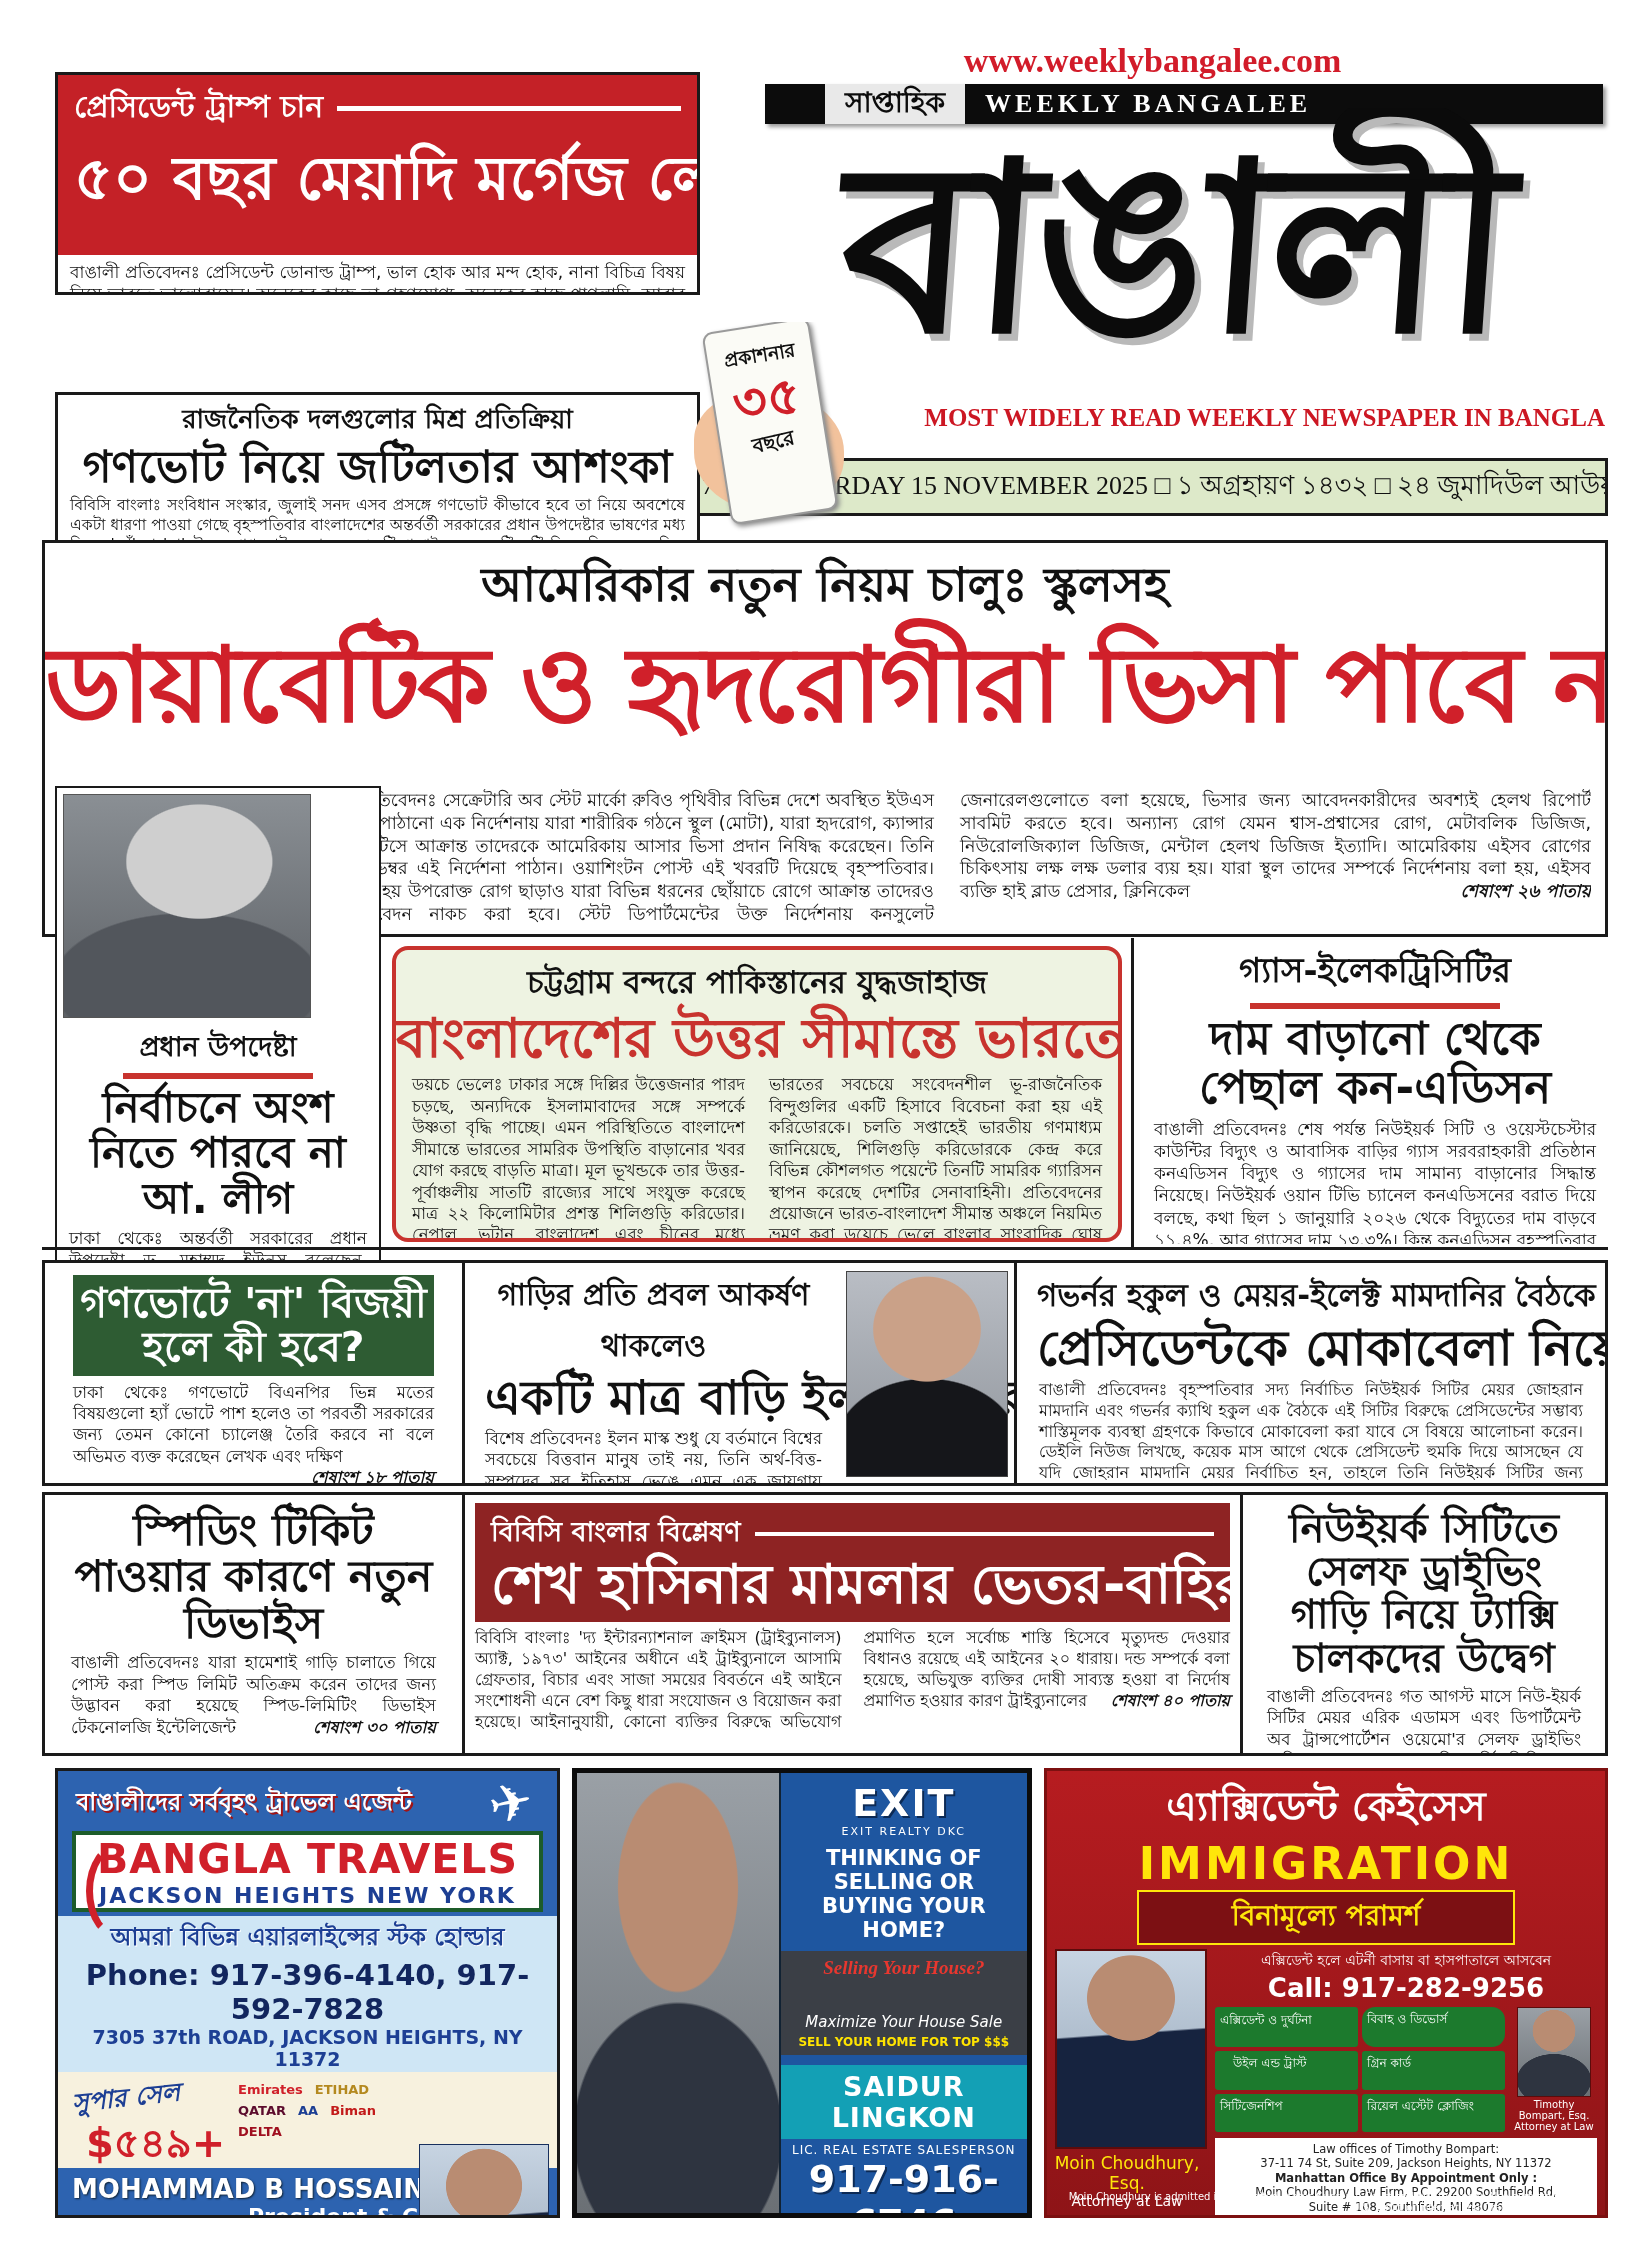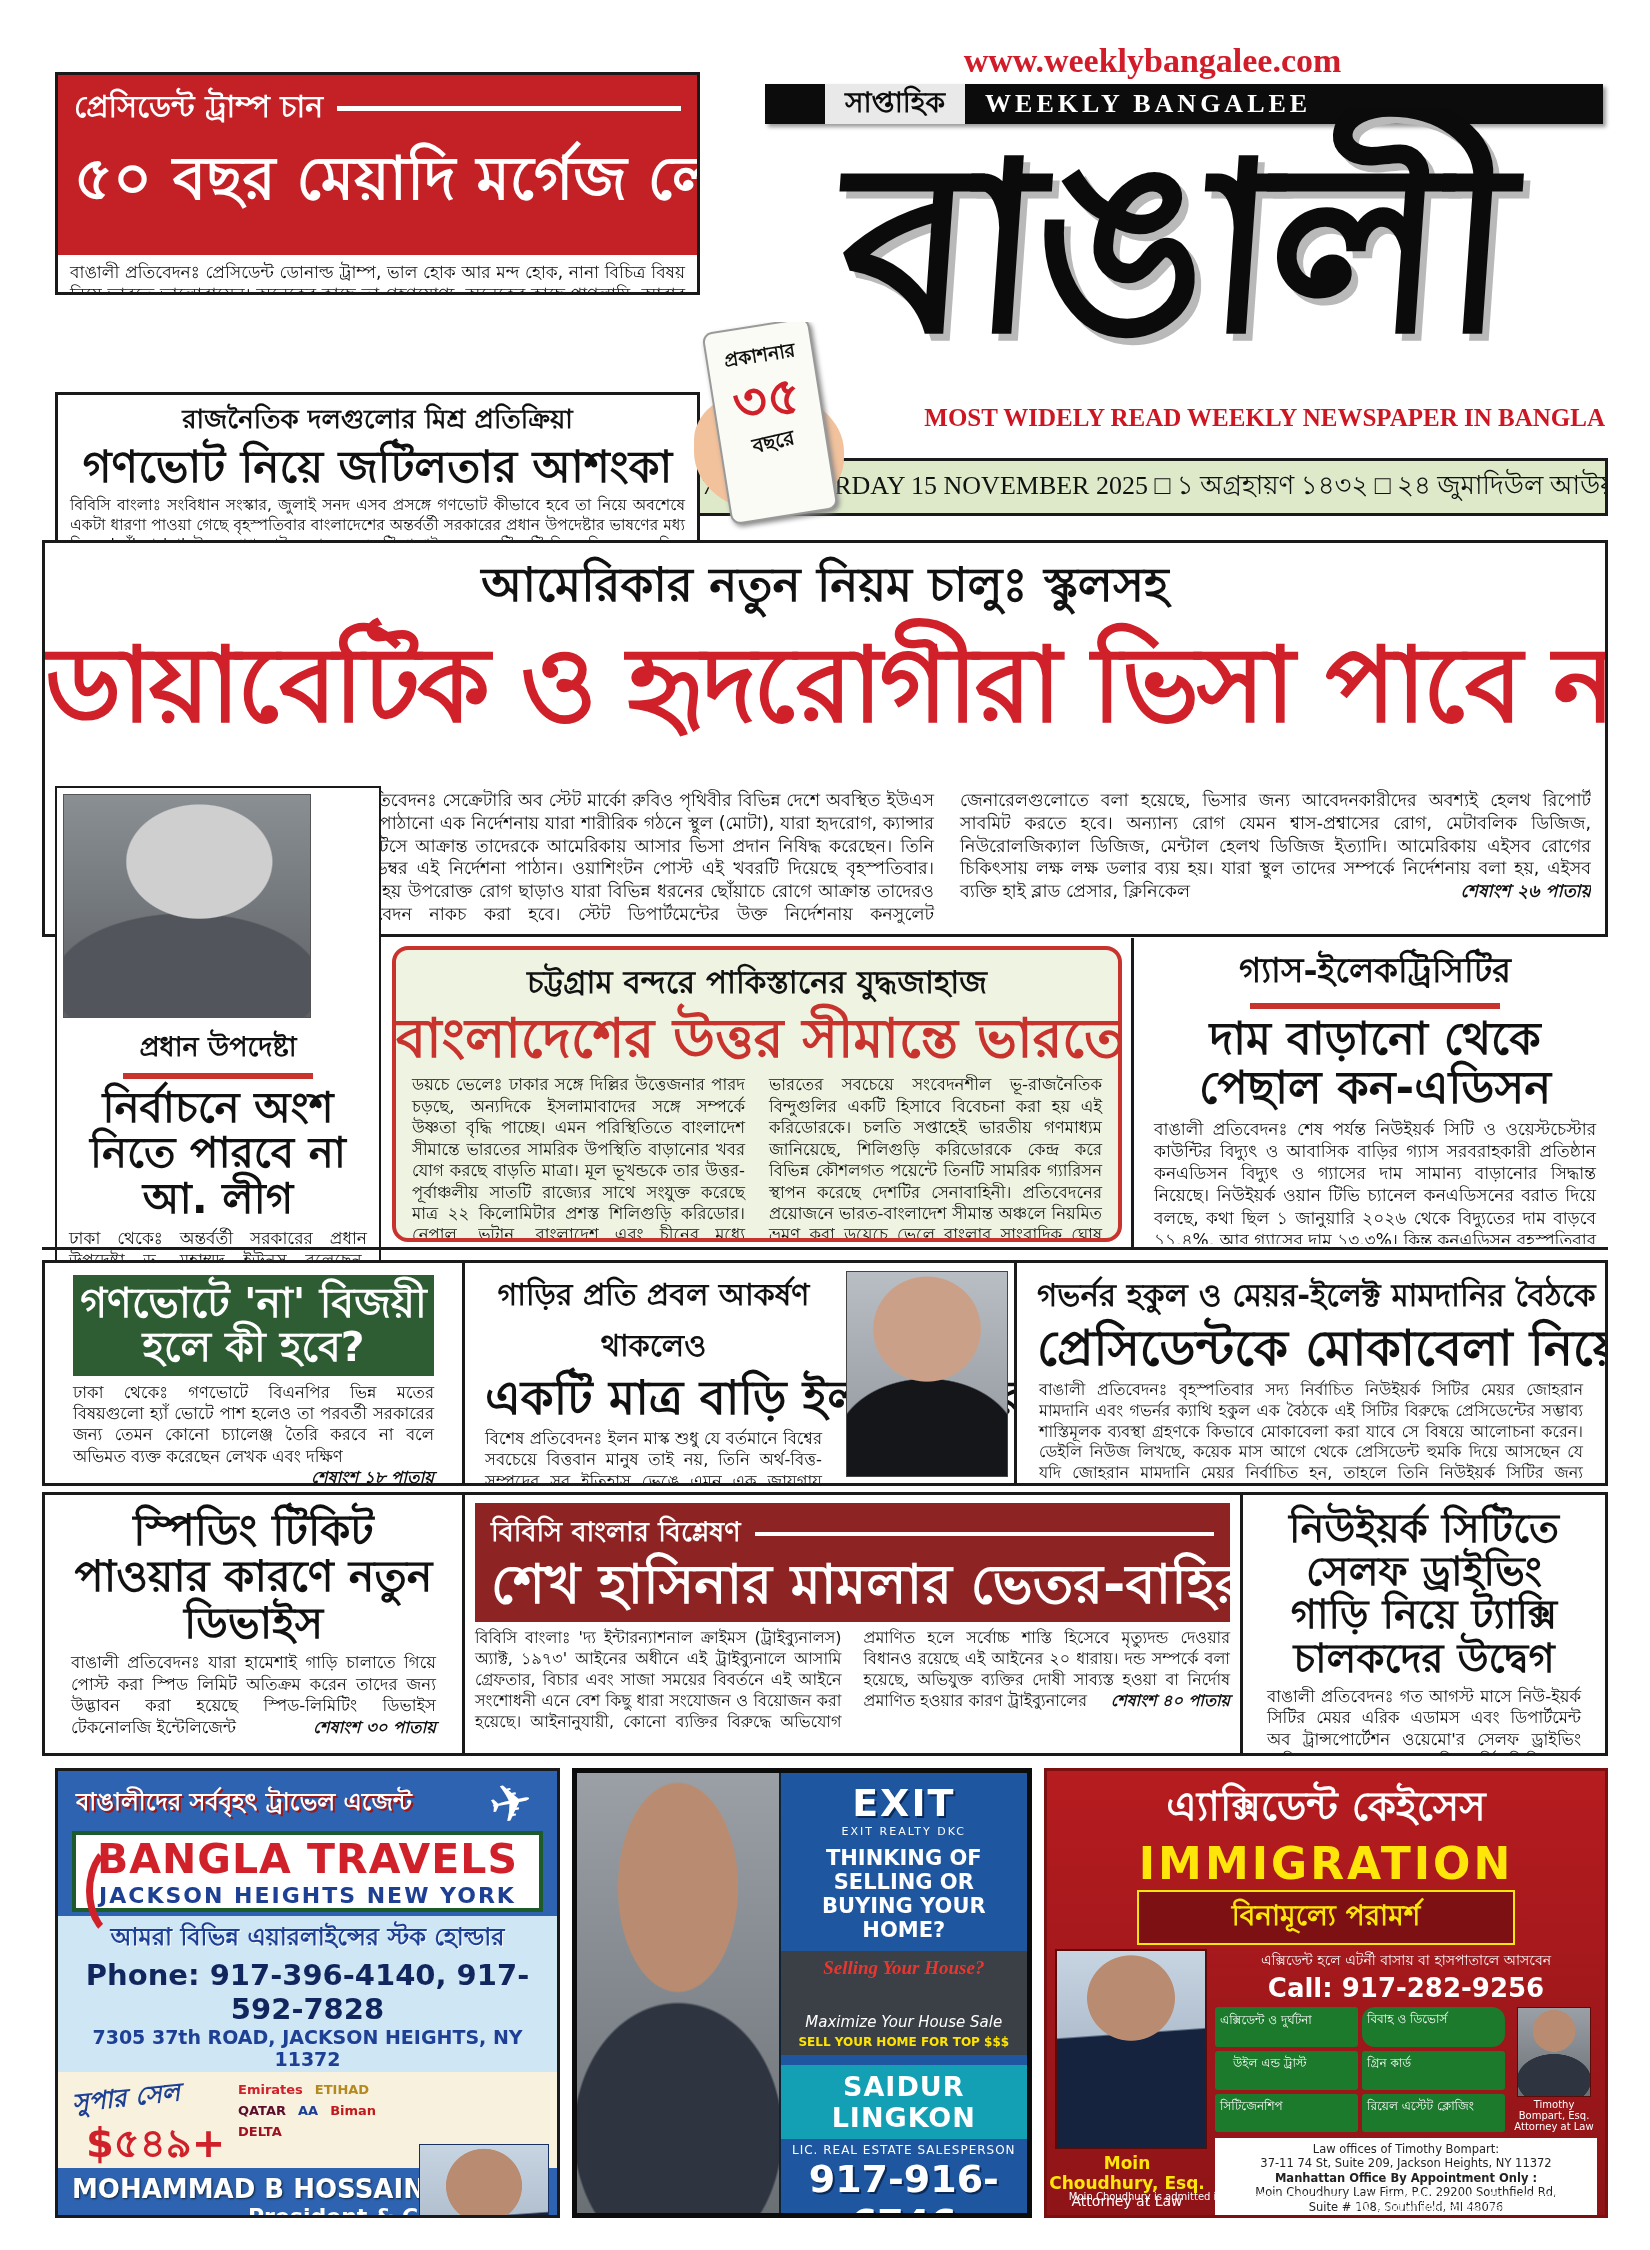--- a/index.html
+++ b/index.html
@@ -257,21 +257,21 @@
   </div>
 </div>
 
 <div class="abs" style="left:1044px;top:1768px;width:564px;height:450px;border:3px solid #7c1010;box-sizing:border-box;background:linear-gradient(#b61c20,#8e1417);">
   <div style="text-align:center;color:#fff;font-weight:bold;font-size:40px;padding-top:4px;">এ্যাক্সিডেন্ট কেইসেস</div>
   <div style="text-align:center;color:#ffe60a;font-weight:bold;font-size:44px;letter-spacing:3px;line-height:1.0;">IMMIGRATION</div>
   <div style="margin:4px 90px;border:2px solid #ffe60a;background:#7c1013;text-align:center;color:#ffe60a;font-weight:bold;font-size:28px;padding:2px 0;">বিনামূল্যে পরামর্শ</div>
   <div style="display:flex;margin-top:4px;">
     <div style="width:160px;">
       <div class="photo-suit" style="width:148px;height:196px;margin-left:8px;border:2px solid #5c0b0b;"></div>
-      <div style="text-align:center;color:#ffe60a;font-weight:bold;font-size:17px;margin-top:4px;">Moin Choudhury, Esq.</div>
+      <div style="text-align:center;color:#ffe60a;font-weight:normal;font-size:17px;margin-top:4px;">Moin Choudhury, Esq.</div>
       <div style="text-align:center;color:#fff;font-size:14px;">Attorney at Law</div>
     </div>
     <div style="flex:1;padding:0 8px;">
       <div style="color:#fff;font-size:14px;text-align:center;">এক্সিডেন্ট হলে এটর্নী বাসায় বা হাসপাতালে আসবেন</div>
       <div style="color:#fff;font-weight:bold;font-size:26px;text-align:center;">Call: 917-282-9256</div>
       <div style="display:flex;margin-top:4px;gap:6px;">
         <div style="flex:1;display:grid;grid-template-columns:1fr 1fr;gap:4px;">
           <span style="background:#1c7a2d;color:#fff;font-size:12px;padding:4px 5px;border-radius:3px;">এক্সিডেন্ট ও দুর্ঘটনা</span>
           <span style="background:#1c7a2d;color:#fff;font-size:12px;padding:3px 5px;border-radius:13px;">বিবাহ ও ডিভোর্স</span>
           <span style="background:#1c7a2d;color:#fff;font-size:12px;padding:3px 18px;border-radius:3px;">উইল এন্ড ট্রাস্ট</span>

